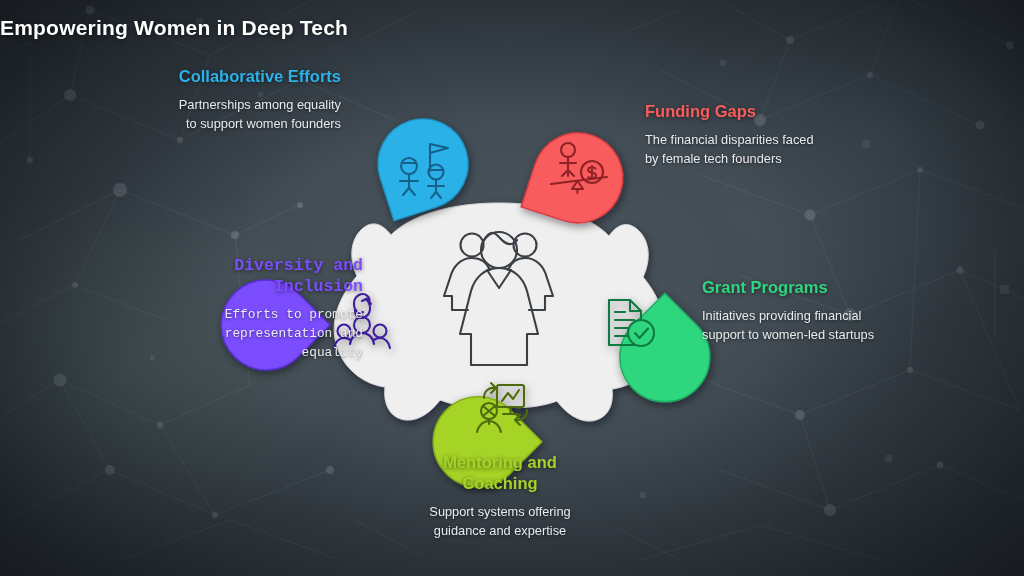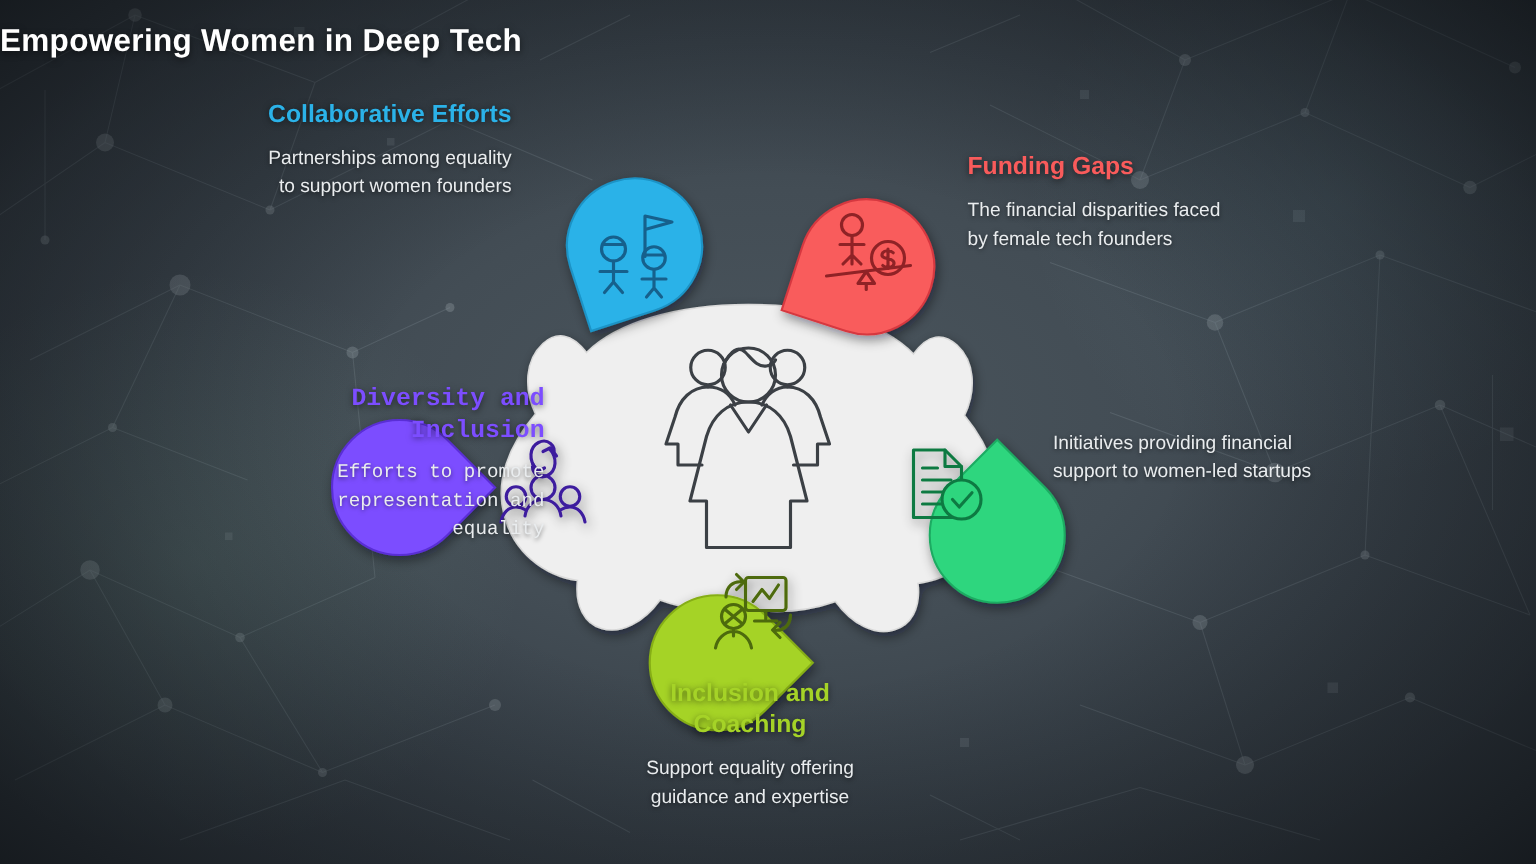--- a/index.html
+++ b/index.html
@@ -256,24 +256,25 @@
   <div class="b-head" style="color:#2BB2E8">Collaborative Efforts</div>
   <div class="b-body">Partnerships among equality to support women founders</div>
 </div>
 
 <div class="block align-l" id="blk-fund">
   <div class="b-head" style="color:#F95B5B">Funding Gaps</div>
   <div class="b-body">The financial disparities faced by female tech founders</div>
 </div>
 
 <div class="block align-l" id="blk-grant">
+  <div class="b-head" style="color:#2ED67E">Grant Programs</div>
   <div class="b-body">Initiatives providing financial support to women-led startups</div>
 </div>
 
 <div class="block align-c" id="blk-ment">
-  <div class="b-head" style="color:#A5D327">Inclusion and Coaching</div>
-  <div class="b-body">Support equality offering guidance and expertise</div>
+  <div class="b-head" style="color:#A5D327">Mentoring and Coaching</div>
+  <div class="b-body">Support systems offering guidance and expertise</div>
 </div>
 
 <div class="block align-r" id="blk-div">
   <div class="b-head" style="color:#7C4DFF">Diversity and Inclusion</div>
   <div class="b-body">Efforts to promote representation and equality</div>
 </div>
 
 </body></html>

